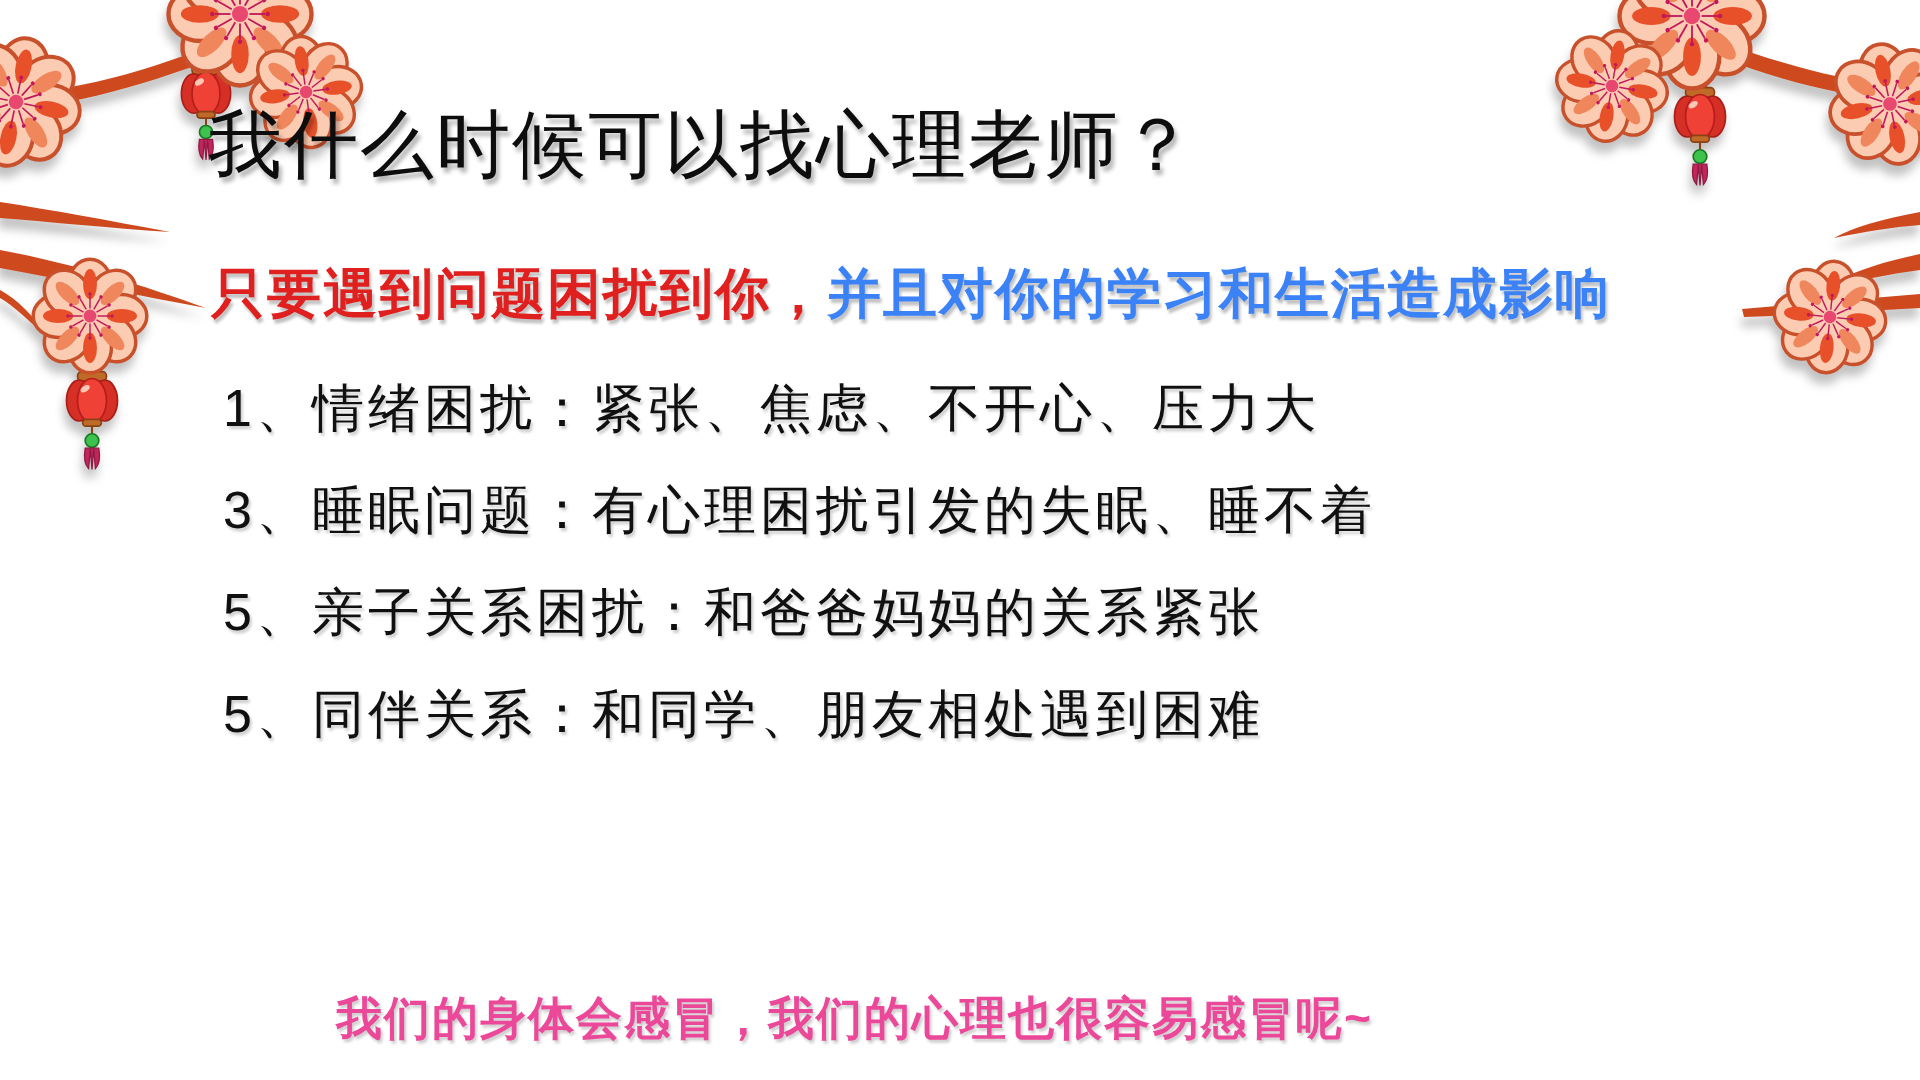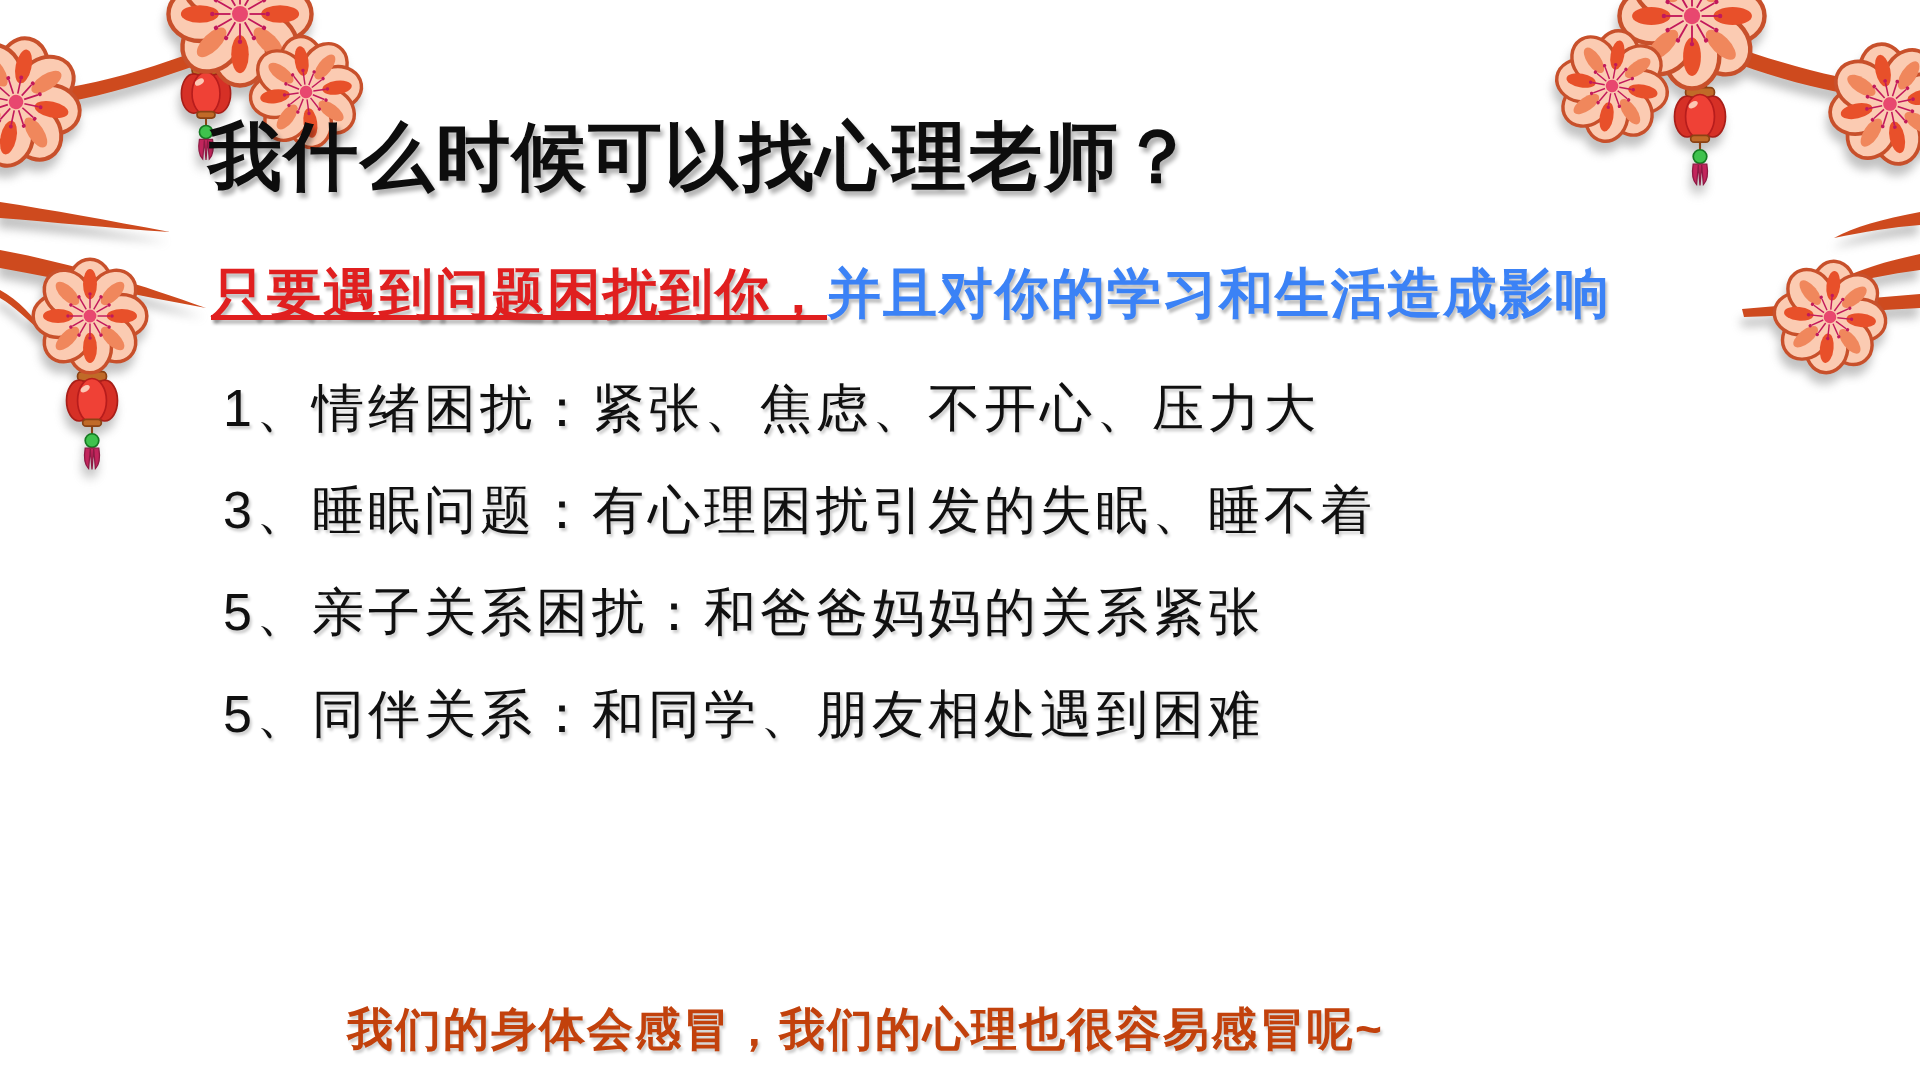--- a/index.html
+++ b/index.html
@@ -9,47 +9,47 @@
     background:#ffffff;
     overflow:hidden;
     font-family:"Liberation Sans", sans-serif;
   }
   .deco{
     position:absolute;left:0;top:0;width:1920px;height:1080px;
     pointer-events:none;
   }
   .cluster{filter:drop-shadow(-2px 10px 5px rgba(120,120,120,0.45));}
   .title{
-    position:absolute;left:208px;top:118px;margin:0;
-    font-size:74px;font-weight:700;color:#0d0d0d;
+    position:absolute;left:208px;top:106px;margin:0;
+    font-size:74px;font-weight:400;color:#0d0d0d;
     letter-spacing:2px;line-height:1.05;
     text-shadow:3px 5px 4px rgba(0,0,0,0.30);
     white-space:nowrap;
   }
   .subtitle{
     position:absolute;left:211px;top:258px;margin:0;
     font-size:54px;font-weight:700;letter-spacing:2px;
     text-shadow:2px 4px 3px rgba(0,0,0,0.25);
     white-space:nowrap;
   }
-  .subtitle .hl{color:#E01F1F;text-decoration:underline;}
+  .subtitle .hl{color:#E01F1F;}
   .subtitle .rest{color:#3b82f6;}
   .list{
     position:absolute;left:215px;top:372px;margin:8px;padding:0;
     list-style:none;
   }
   .list li{
     font-size:52px;font-weight:400;color:#101010;
     letter-spacing:4px;line-height:56px;margin:0 0 46px 0;
     text-shadow:2px 3px 3px rgba(0,0,0,0.20);
     white-space:nowrap;
   }
   .footer{
-    position:absolute;left:336px;top:988px;margin:11px;
-    font-size:46px;font-weight:700;color:#c2410c;
+    position:absolute;left:336px;top:988px;margin:0;
+    font-size:46px;font-weight:700;color:#ec4899;
     letter-spacing:2px;
     text-shadow:2px 3px 3px rgba(0,0,0,0.20);
     white-space:nowrap;
   }
 </style>
 </head>
 <body>
 
 <div class="slide">
 

